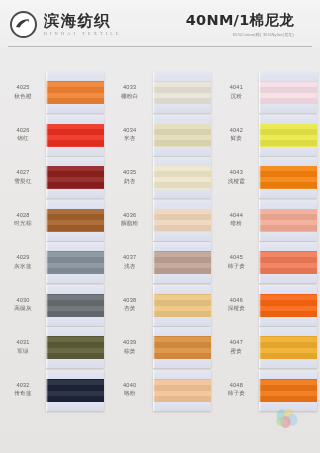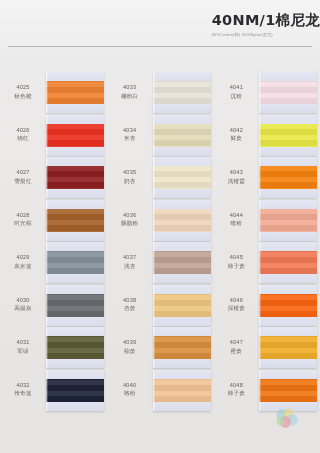--- a/index.html
+++ b/index.html
@@ -71,22 +71,22 @@
   }
   .brand-en {
     font-size: 4.4px;
     letter-spacing: 3.1px;
     color: #9a9a9c;
     margin-top: 1px;
     font-family: "Liberation Serif", serif;
   }
   .product {
     position: absolute;
-    right: 0; top: 12px;
-    text-align: left;
+    right: 26px; top: 12px;
+    text-align: right;
   }
   .product-title {
     font-size: 14.5px;
     font-weight: bold;
     color: #2c2c2e;
     letter-spacing: .3px;
     line-height: 17px;
     font-family: "DejaVu Sans", sans-serif;
   }
   .product-sub {
@@ -186,20 +186,32 @@
     width: 30px; height: 24px;
     opacity: .55;
   }
 </style>
 </head>
 <body>
 
 <div class="page">
 
   <div class="header">
+    <div class="brand">
+      <div class="logo-mark">
+        <svg class="swoosh" viewBox="0 0 30 22" xmlns="http://www.w3.org/2000/svg">
+          <path d="M2 18 C8 4 20 2 28 3 C22 6 14 10 9 19 Z" fill="#3a3a3c"></path>
+          <path d="M23 3 L28 3 L27 8 Z" fill="#3a3a3c"></path>
+        </svg>
+      </div>
+      <div class="brand-text">
+        <div class="brand-cn">滨海纺织</div>
+        <div class="brand-en">BINHAI TEXTILE</div>
+      </div>
+    </div>
     <div class="product">
       <div class="product-title">40NM/1棉尼龙</div>
       <div class="product-sub">65%Cotton(棉) 35%Nylon(尼龙)</div>
     </div>
     <div class="header-rule"></div>
   </div>
 
   <div class="grid" id="grid">
       <div class="column">
         <div class="swatch-row">

